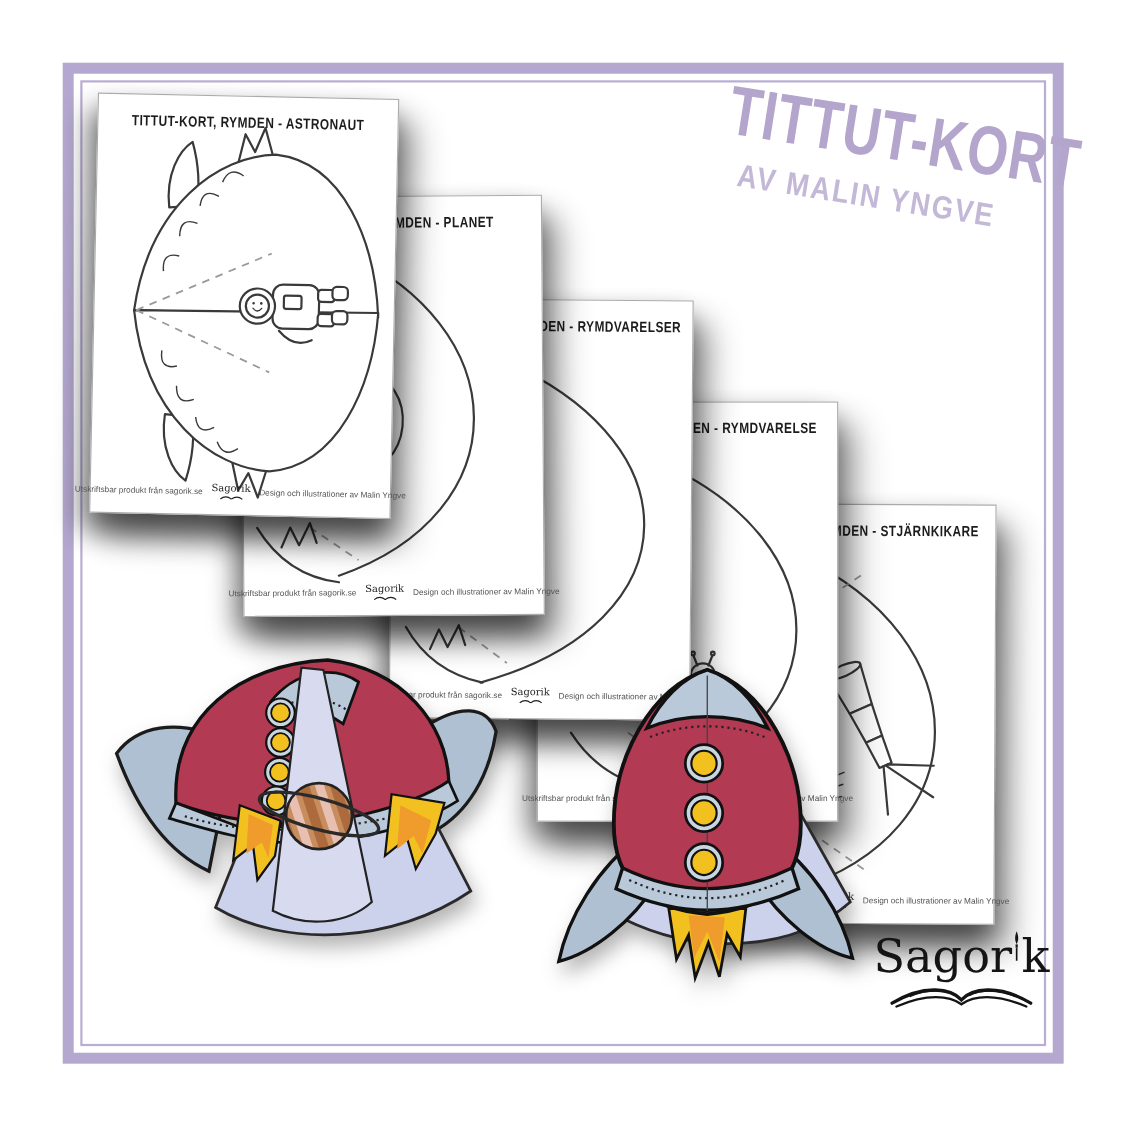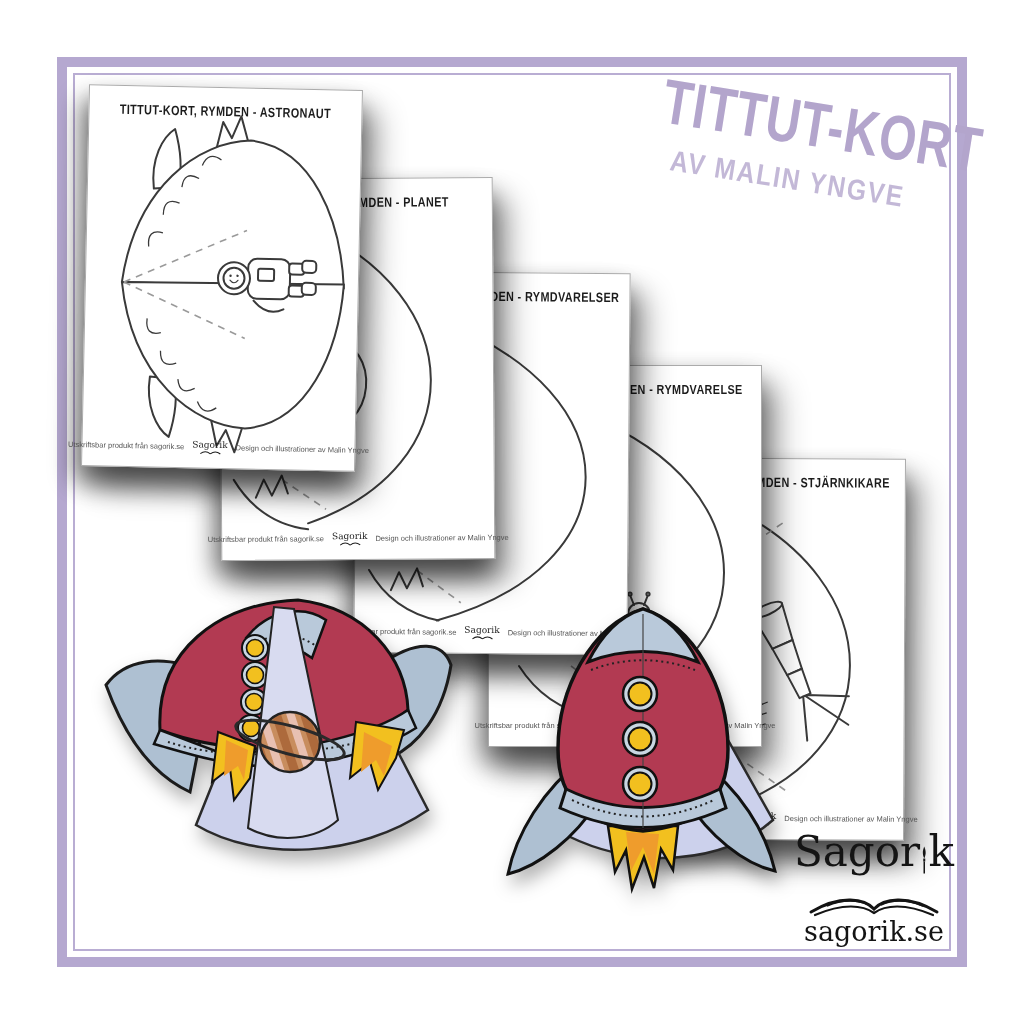--- a/index.html
+++ b/index.html
@@ -32,21 +32,21 @@
   #c4{left:488px;top:365px;z-index:20}
   #c5{left:631px;top:458px;z-index:10;transform:rotate(.3deg)}
 
   
   .photo{position:absolute;z-index:60;filter:drop-shadow(4px 10px 9px rgba(0,0,0,.3))}
   #rocket-open{left:98px;top:580px;width:360px;height:296px}
   #rocket-closed{left:488px;top:584px;width:305px;height:314px}
 
   
   .brand{position:absolute;left:794px;top:832px;width:160px;z-index:70;text-align:center;color:#141414}
-  .brand .name{display:flex;align-items:flex-start;justify-content:center;font-family:"DejaVu Serif",serif;font-size:42px;line-height:.95}
+  .brand .name{display:flex;align-items:flex-end;justify-content:center;font-family:"DejaVu Serif",serif;font-size:42px;line-height:.95}
   .brand .name span{display:block}
   .brand .brush{margin:0 1px 2px 1px}
   .brand .book{display:block;margin:2px auto 0 auto}
   .brand .web{font-family:"DejaVu Serif",serif;font-size:27px;margin-top:-2px}
 
   .lineart{stroke:#3a3a3a;fill:none;stroke-width:2;stroke-linecap:round;stroke-linejoin:round}
   .lineartw{stroke:#3a3a3a;fill:#fff;stroke-width:2;stroke-linecap:round;stroke-linejoin:round}
   .dash{stroke:#9a9a9a;fill:none;stroke-width:1.6;stroke-dasharray:7 6}
   .thin{stroke:#3a3a3a;fill:none;stroke-width:1.3}
 </style>
@@ -303,16 +303,15 @@
         <rect x="4.5" y="25" width="4" height="6" fill="#141414"></rect>
         <path d="M6.5,31 L6.5,55" stroke="#141414" stroke-width="3"></path>
       </svg>
       <span>k</span>
     </div>
     <svg class="book" width="142" height="26" viewBox="0 0 142 26">
       <path d="M8,20 C38,2 62,7 71,17 C80,7 104,2 134,20" stroke="#141414" fill="none" stroke-width="3" stroke-linecap="round"></path>
       <path d="M12,23 C40,11 60,13 71,21 C82,13 102,11 130,23" stroke="#141414" fill="none" stroke-width="2.2" stroke-linecap="round"></path>
       <path d="M24,14 C40,7 56,8 66,13 M78,13 C88,8 104,7 120,14" stroke="#141414" fill="none" stroke-width="1.4"></path>
     </svg>
-    <div class="web">sagorik.se</div>
   </div>
 
 </div>
 
 </body></html>

